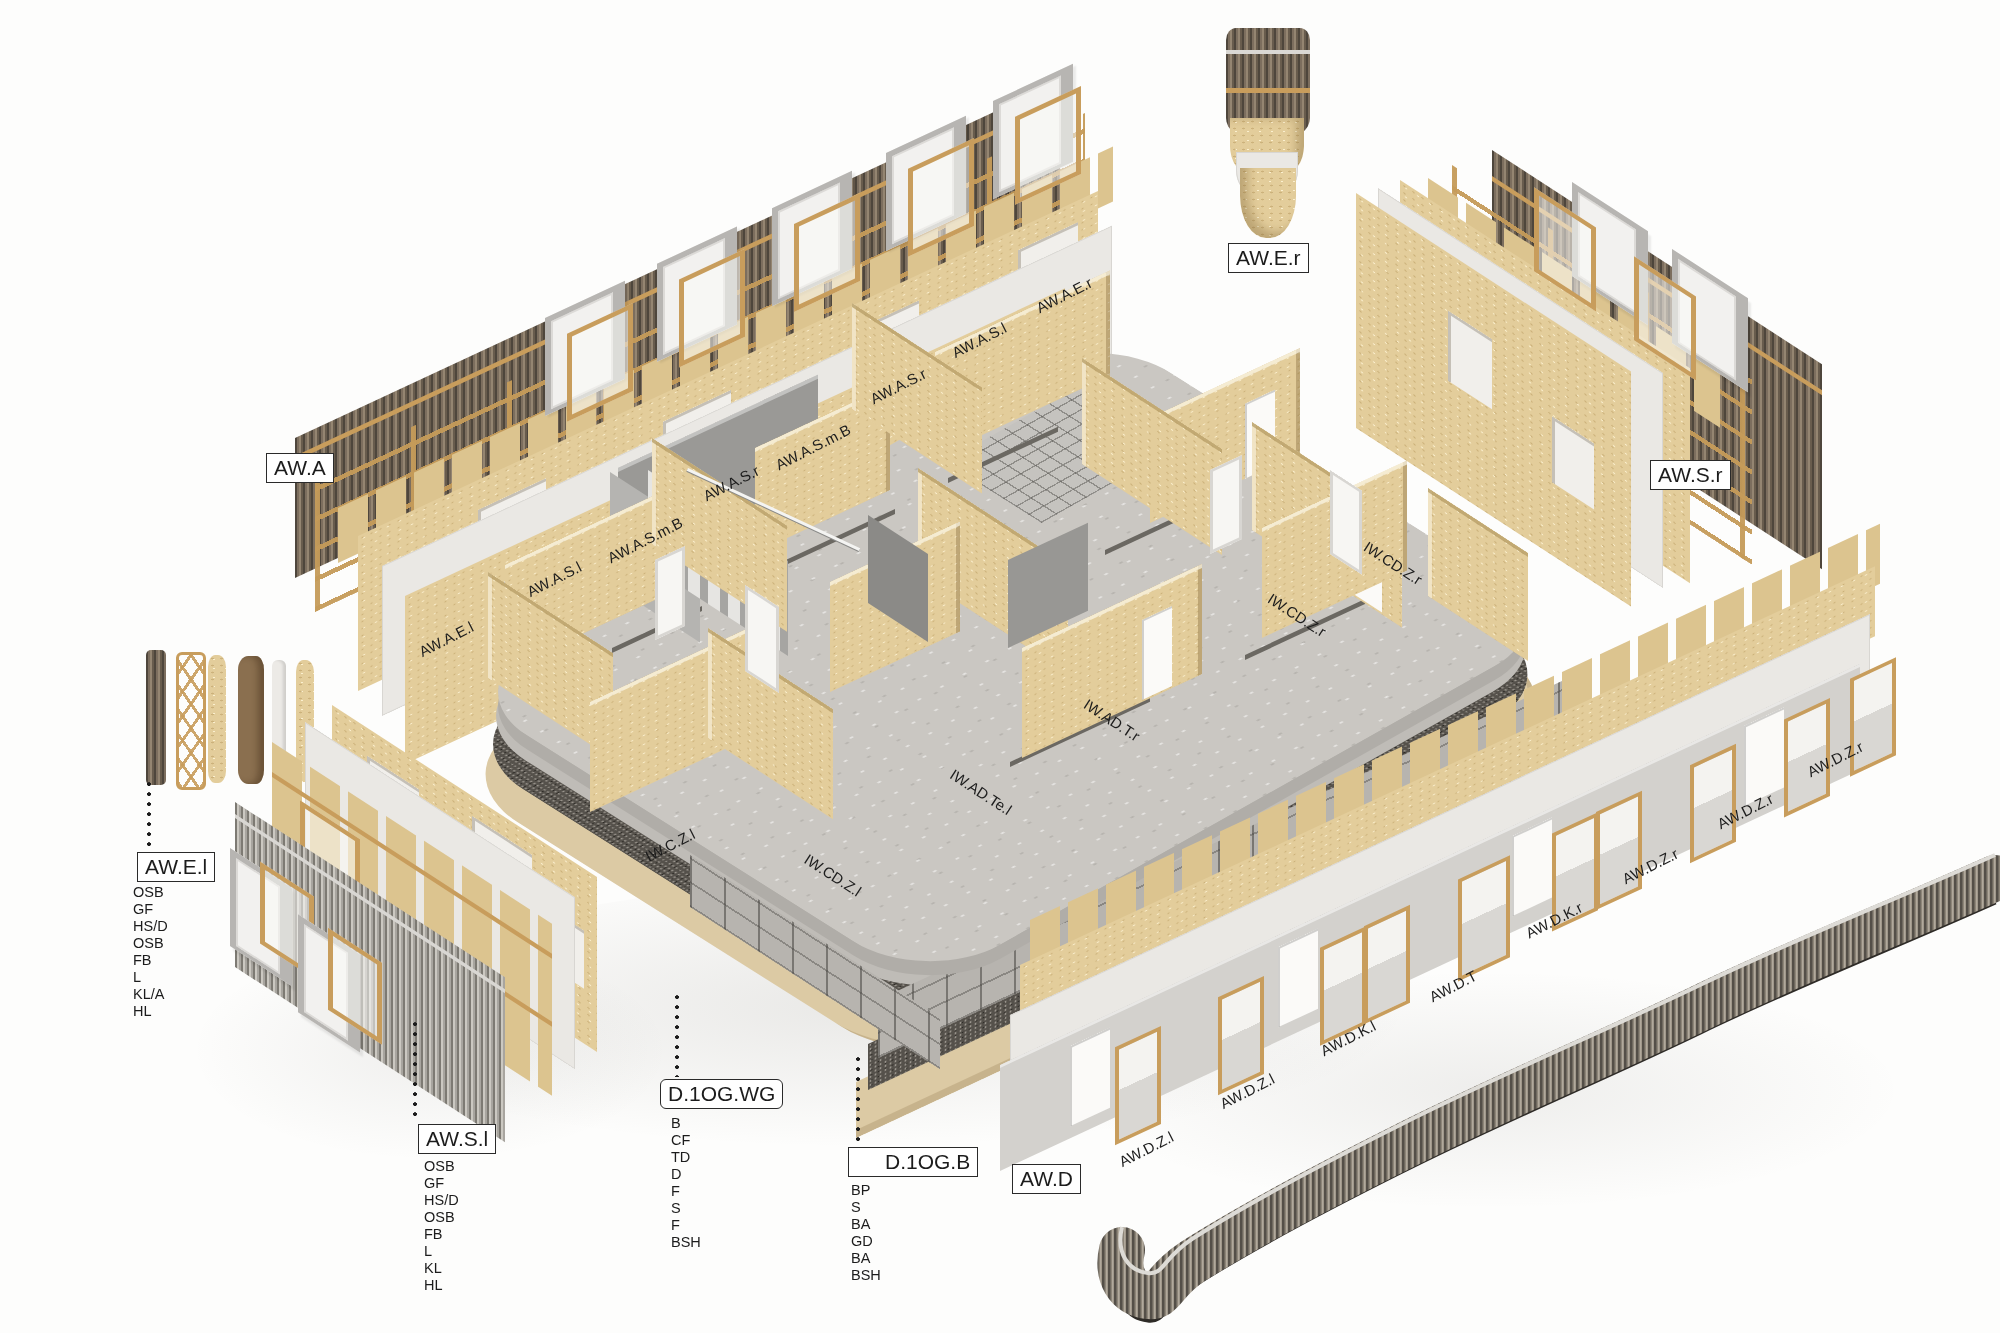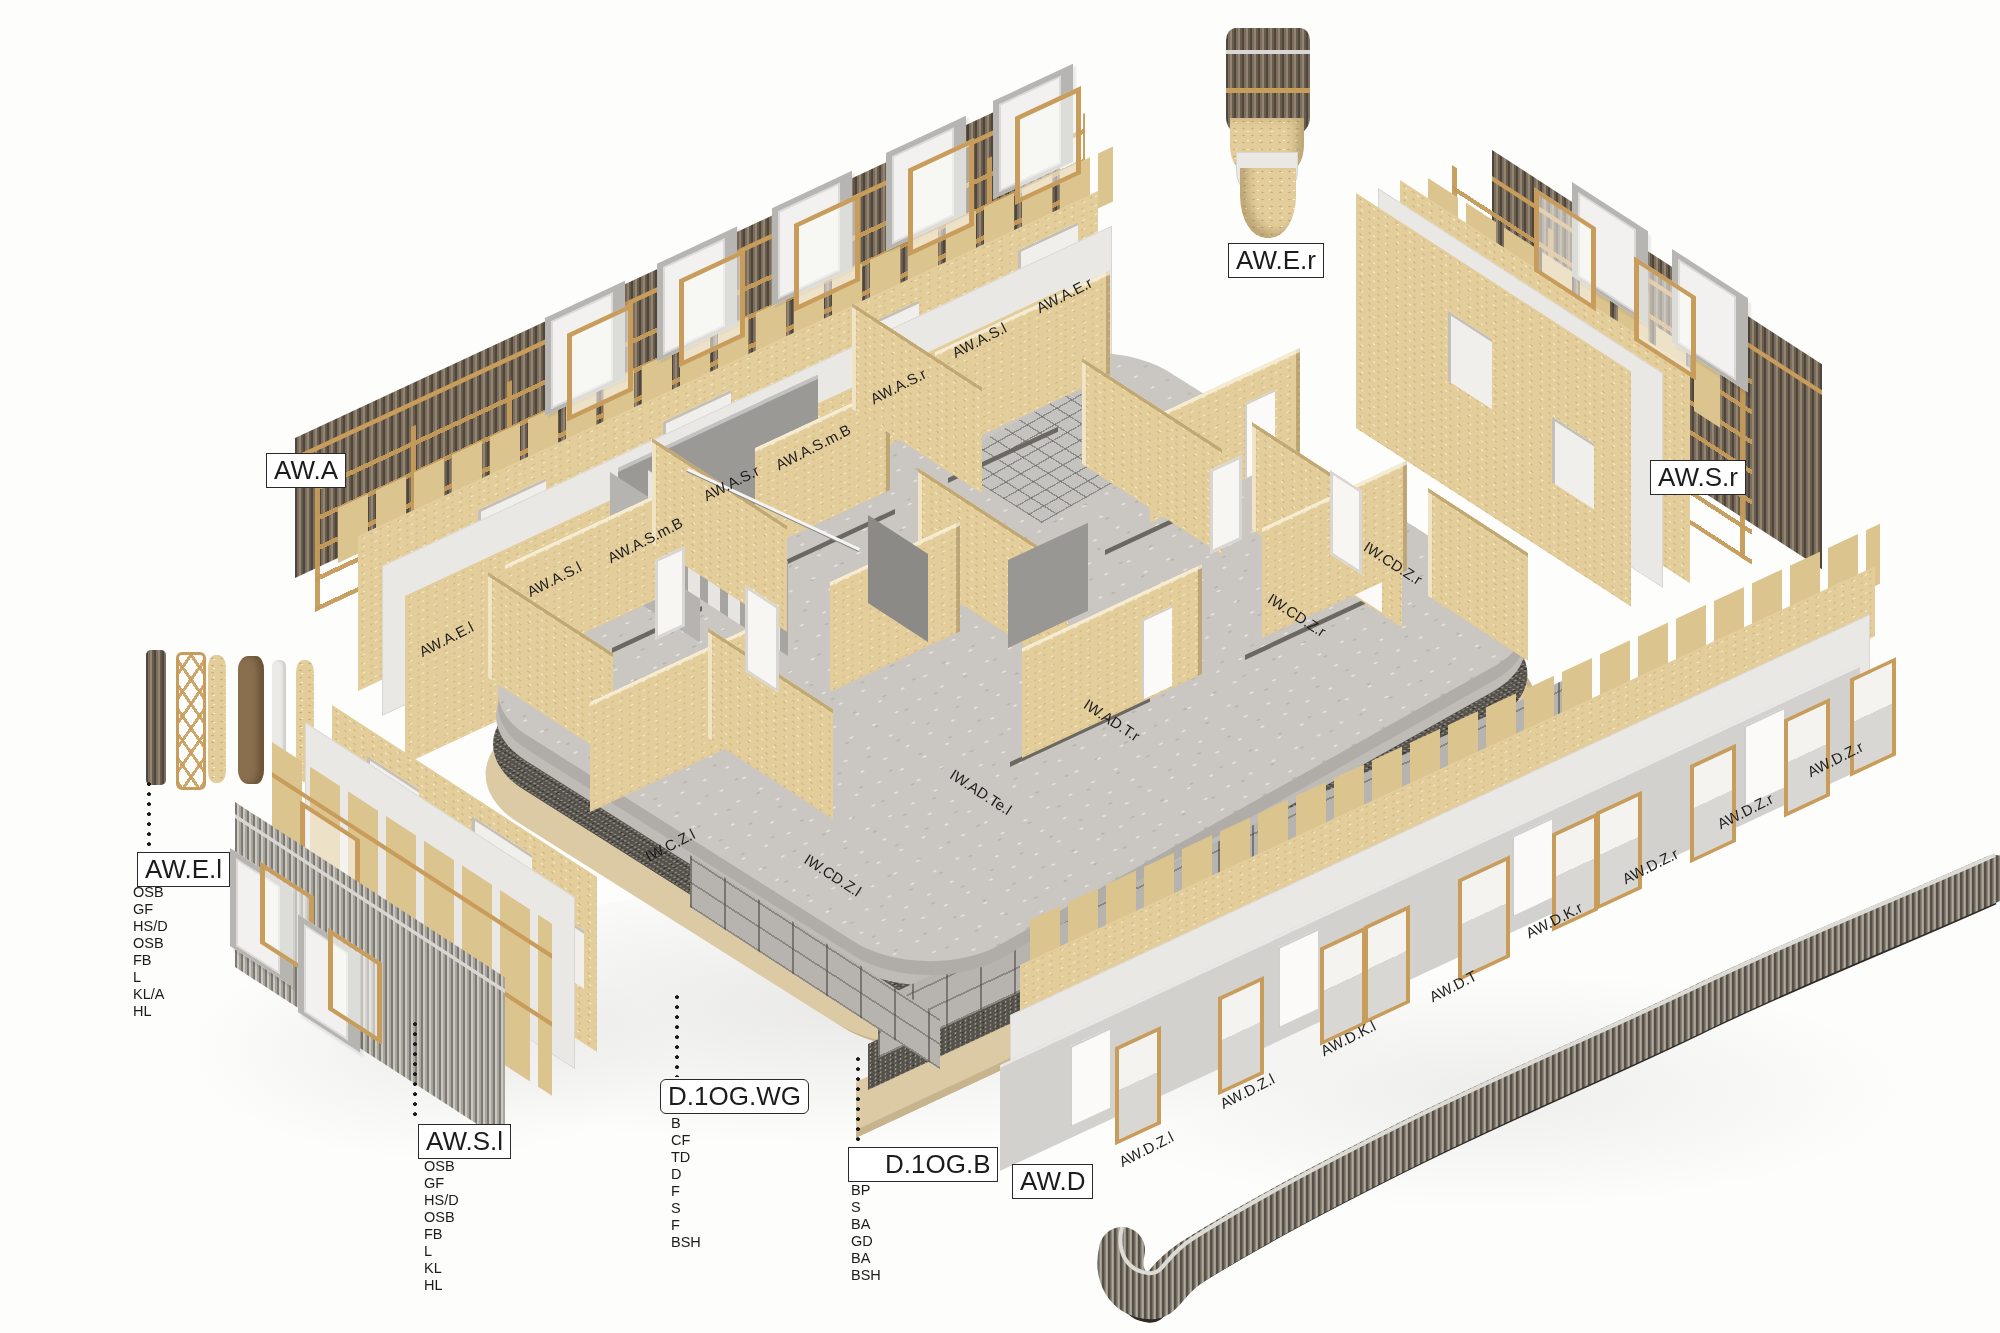--- a/index.html
+++ b/index.html
@@ -22,21 +22,21 @@
   .cream{background:#dccaa4;box-shadow:inset 0 -8px 0 rgba(148,123,78,.28);}
   .tileA{background-color:#b7b4af;background-image:repeating-linear-gradient(90deg,rgba(70,68,64,.55) 0 2px,transparent 2px 34px),repeating-linear-gradient(0deg,rgba(70,68,64,.4) 0 2px,transparent 2px 24px);}
   .winhole{position:absolute;background:#f1efeb;box-shadow:inset 3px 3px 0 rgba(115,105,85,.35);}
   .winholeG{position:absolute;background:#fbfaf8;box-shadow:inset 2px 2px 0 rgba(110,110,105,.3);}
   .wframe{position:absolute;border:5px solid #c89d5c;background:rgba(252,251,248,.55);}
   .gframe{position:absolute;border:6px solid #b7b5b2;border-right-width:12px;border-bottom-width:4px;background:#f2f1ef;box-shadow:inset 0 0 0 2px #dcdad7,3px 3px 2px rgba(0,0,0,.08);}
   .door{position:absolute;border:4px solid #c89d5c;background:linear-gradient(180deg,#f4f3f0 0 45%,#d9d7d3 45% 100%);}
   .rail{position:absolute;left:0;right:0;height:5px;background:#c89d5c;}
   .railL{position:absolute;left:0;right:0;height:4px;background:#d9d7d3;}
   .leader{position:absolute;width:4px;background-image:radial-gradient(circle at 2px 2.2px,#1c1c1c 1.7px,transparent 2.1px);background-size:4px 10px;background-repeat:repeat-y;}
-  .lbl-box{position:absolute;border:1.5px solid #2a2a2a;background:#fff;color:#1c1c1c;font-size:26px;line-height:1;padding:3px 7px 4px 7px;white-space:nowrap;z-index:100;}
+  .lbl-box{position:absolute;border:1.5px solid #2a2a2a;background:#fff;color:#1c1c1c;font-size:21px;line-height:1;padding:3px 7px 4px 7px;white-space:nowrap;z-index:100;}
   .lbl-rot{position:absolute;color:#1c1c1c;font-size:15px;white-space:nowrap;z-index:100;}
   .rotA{transform:translate(-50%,-50%) rotate(-27deg);}
   .rotB{transform:translate(-50%,-50%) rotate(33deg);}
   .mat{position:absolute;color:#1c1c1c;font-size:14.5px;line-height:17px;z-index:100;}
   .shadow{position:absolute;border-radius:50%;}
   .walltopA{box-shadow:inset 0 4px 0 rgba(255,252,240,.65),inset -4px 0 0 rgba(120,95,50,.35);}
   .walltopB{box-shadow:inset 0 4px 0 rgba(185,160,105,.8),inset 4px 0 0 rgba(255,252,240,.5);}
 </style>
 </head>
 <body>

